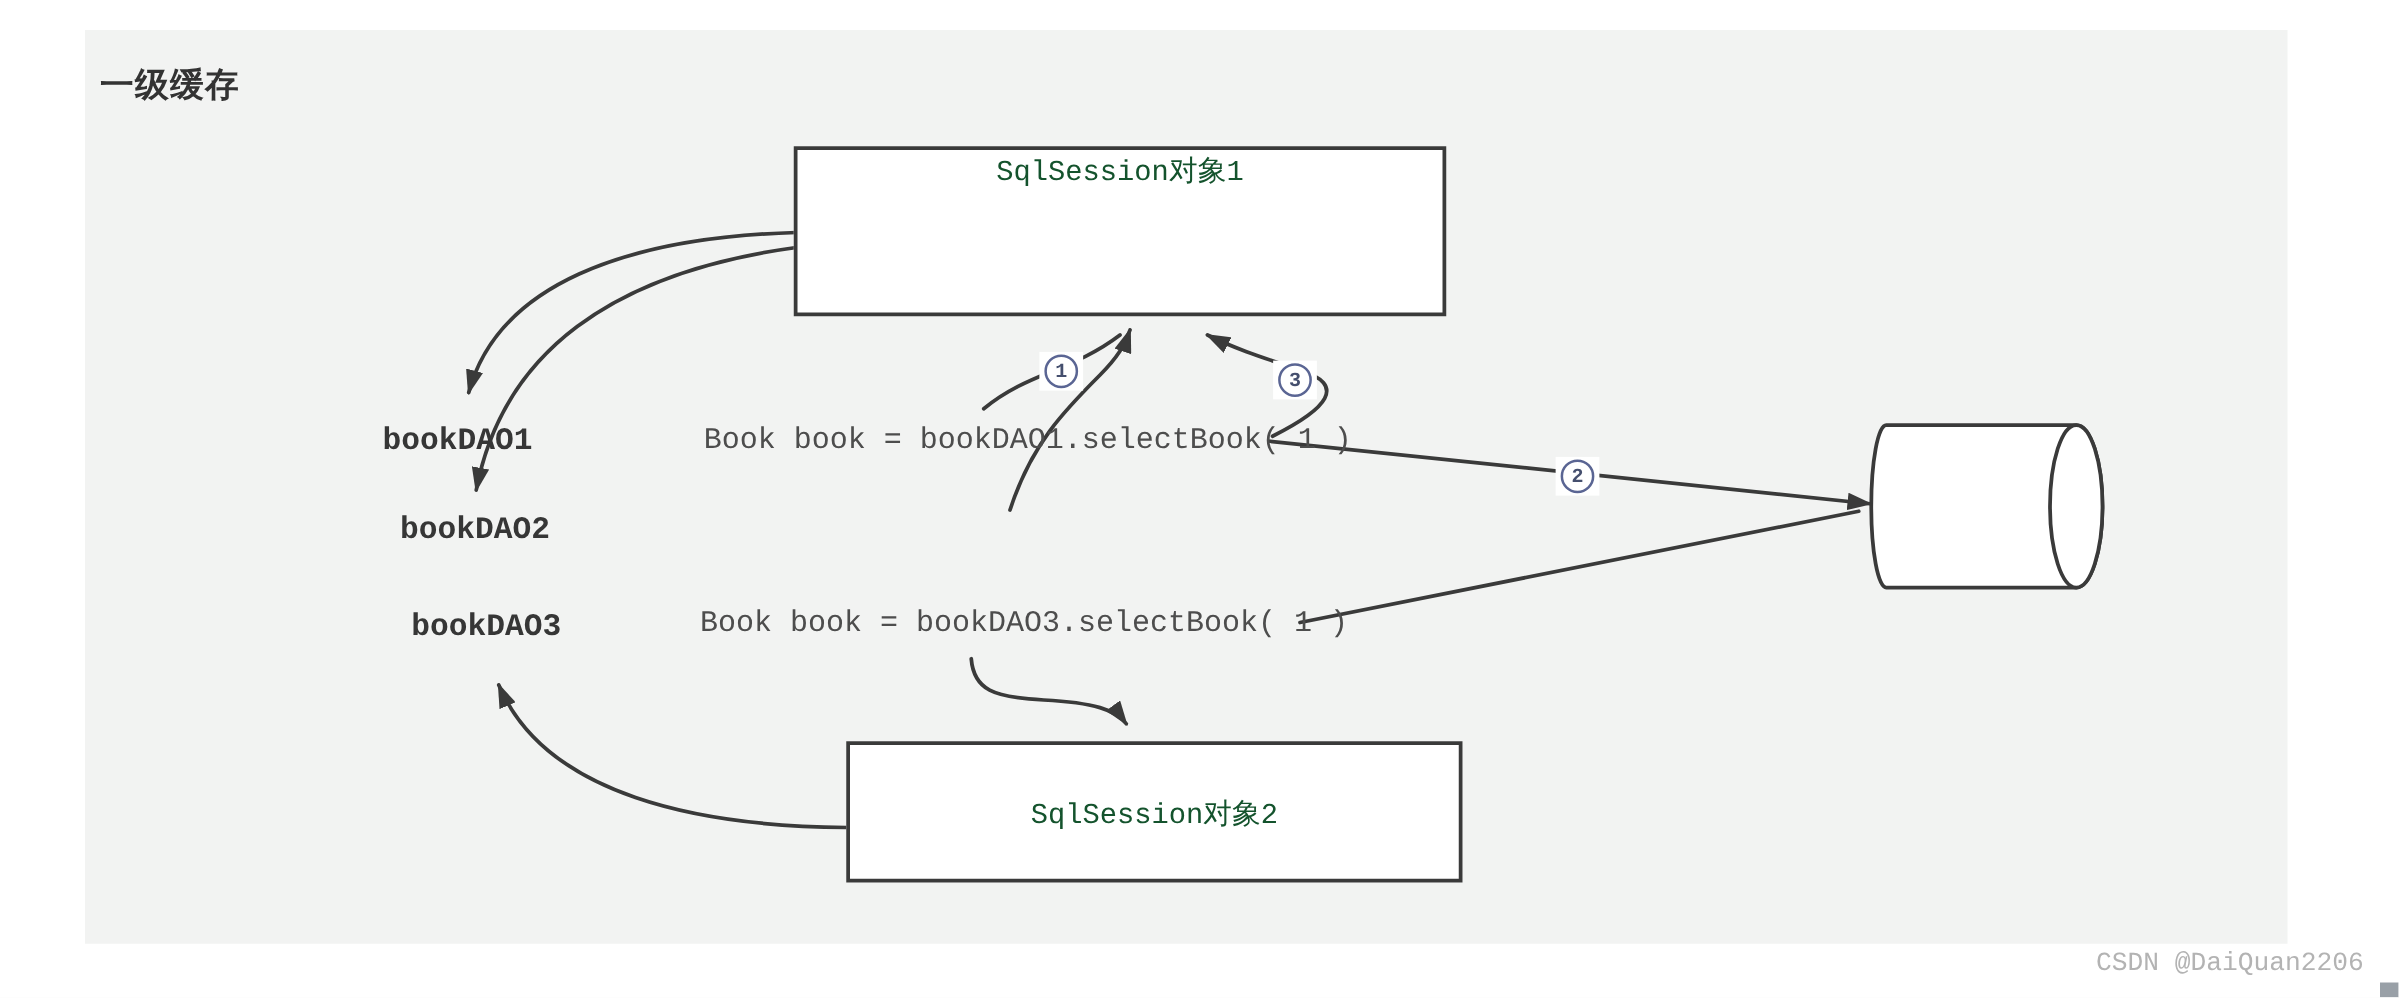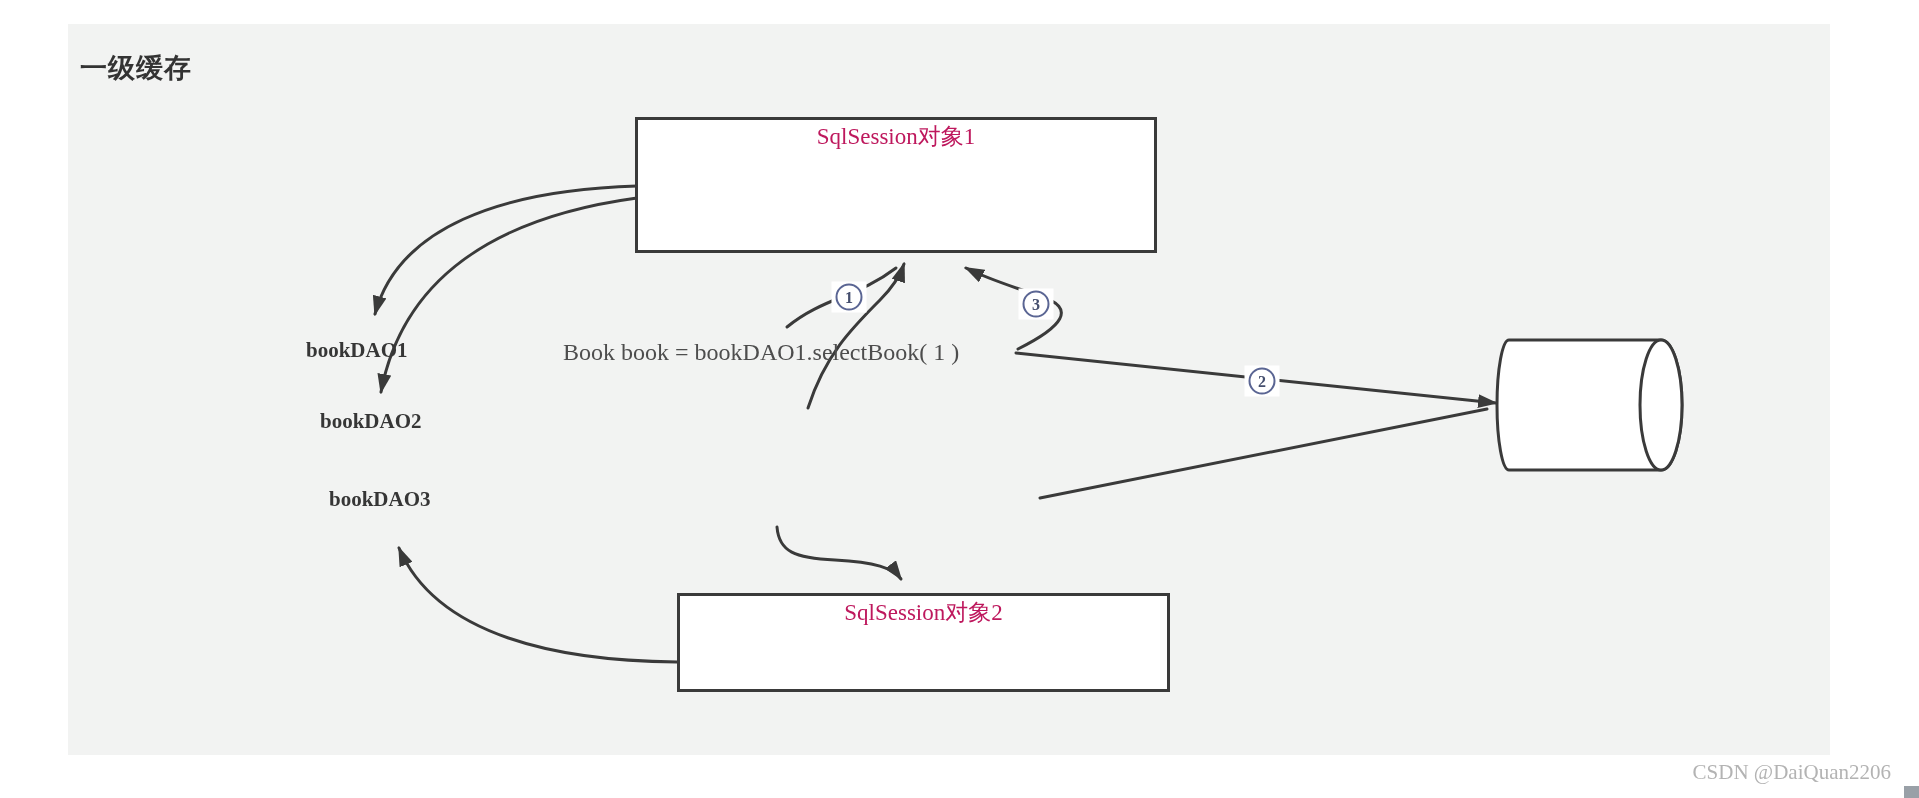--- a/index.html
+++ b/index.html
@@ -1,27 +1,27 @@
 <!DOCTYPE html>
 <html><head>
 <meta charset="utf-8">
 <style>
   html,body{margin:0;padding:0;background:#fff;}
   .stage{
     position:relative;width:1919px;height:798px;background:#ffffff;
-    font-family:Liberation Serif, serif;overflow:hidden;
+    font-family:Liberation Mono, monospace;overflow:hidden;
   }
   .canvas{position:absolute;left:68px;top:24px;width:1762px;height:731px;background:#f2f3f2;}
   .title{position:absolute;left:80px;top:50px;font-size:27px;font-weight:bold;color:#333333;letter-spacing:1px;}
   .sbox{
     position:absolute;background:#ffffff;border:3px solid #3a3a3a;box-sizing:border-box;
     display:flex;justify-content:center;align-items:flex-start;
   }
-  .blabel{font-size:23px;color:#be185d;margin-top:1px;}
-  .dao{position:absolute;font-size:21px;font-weight:bold;color:#363636;white-space:nowrap;}
+  .blabel{font-size:23px;color:#14532d;margin-top:1px;}
+  .dao{position:absolute;font-size:25px;font-weight:bold;color:#363636;white-space:nowrap;}
   .call{position:absolute;font-size:24px;color:#4d4d4d;white-space:nowrap;}
   .badge{
     position:absolute;transform:translate(-50%,-50%);
     background:#ffffff;padding:2px 4px;display:inline-block;
   }
   .circle{
     display:flex;width:23px;height:23px;border:2px solid #5a6593;border-radius:50%;
     align-items:center;justify-content:center;font-size:16px;font-weight:bold;color:#454f6e;line-height:1;
   }
   .overlay{position:absolute;left:0;top:0;pointer-events:none;}
@@ -59,29 +59,30 @@
       <path d="M 1040 498 L 1487 409"></path>
       <path d="M 777 527 C 779 552 795 558 835 560 C 875 562 893 568 901 579" marker-end="url(#ah)"></path>
       <path d="M 677 662 C 560 661 437 637 399 548" marker-end="url(#ah)"></path>
     </g>
   </svg>
 
   <div class="sbox" style="left:635px;top:117px;width:522px;height:136px;">
     <span class="blabel">SqlSession对象1</span>
   </div>
 
-  <div class="sbox" style="left:677px;top:593px;width:493px;height:99px;">
+  <div class="sbox" style="left:677px;top:593px;width:493px;height:113px;align-items:center;">
     <span class="blabel">SqlSession对象2</span>
   </div>
 
   <div class="dao" style="left:306px;top:338px;">bookDAO1</div>
   <div class="dao" style="left:320px;top:409px;">bookDAO2</div>
   <div class="dao" style="left:329px;top:487px;text-align:center;">bookDAO3</div>
 
   <div class="call" style="left:563px;top:339px;">Book book = bookDAO1.selectBook( 1 )</div>
+  <div class="call" style="left:560px;top:486px;">Book book = bookDAO3.selectBook( 1 )</div>
 
   <div class="badge" style="left:849px;top:297px;">
     <span class="circle">1</span>
   </div>
   <div class="badge" style="left:1262px;top:381px;">
     <span class="circle">2</span>
   </div>
   <div class="badge" style="left:1036px;top:304px;">
     <span class="circle">3</span>
   </div>

